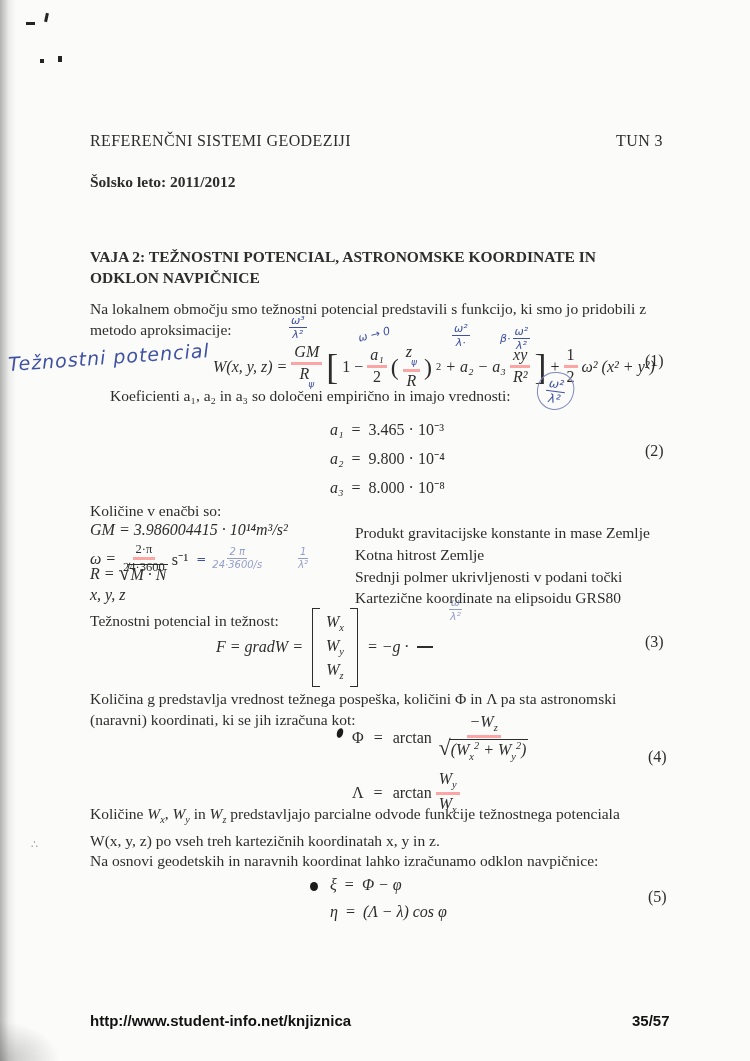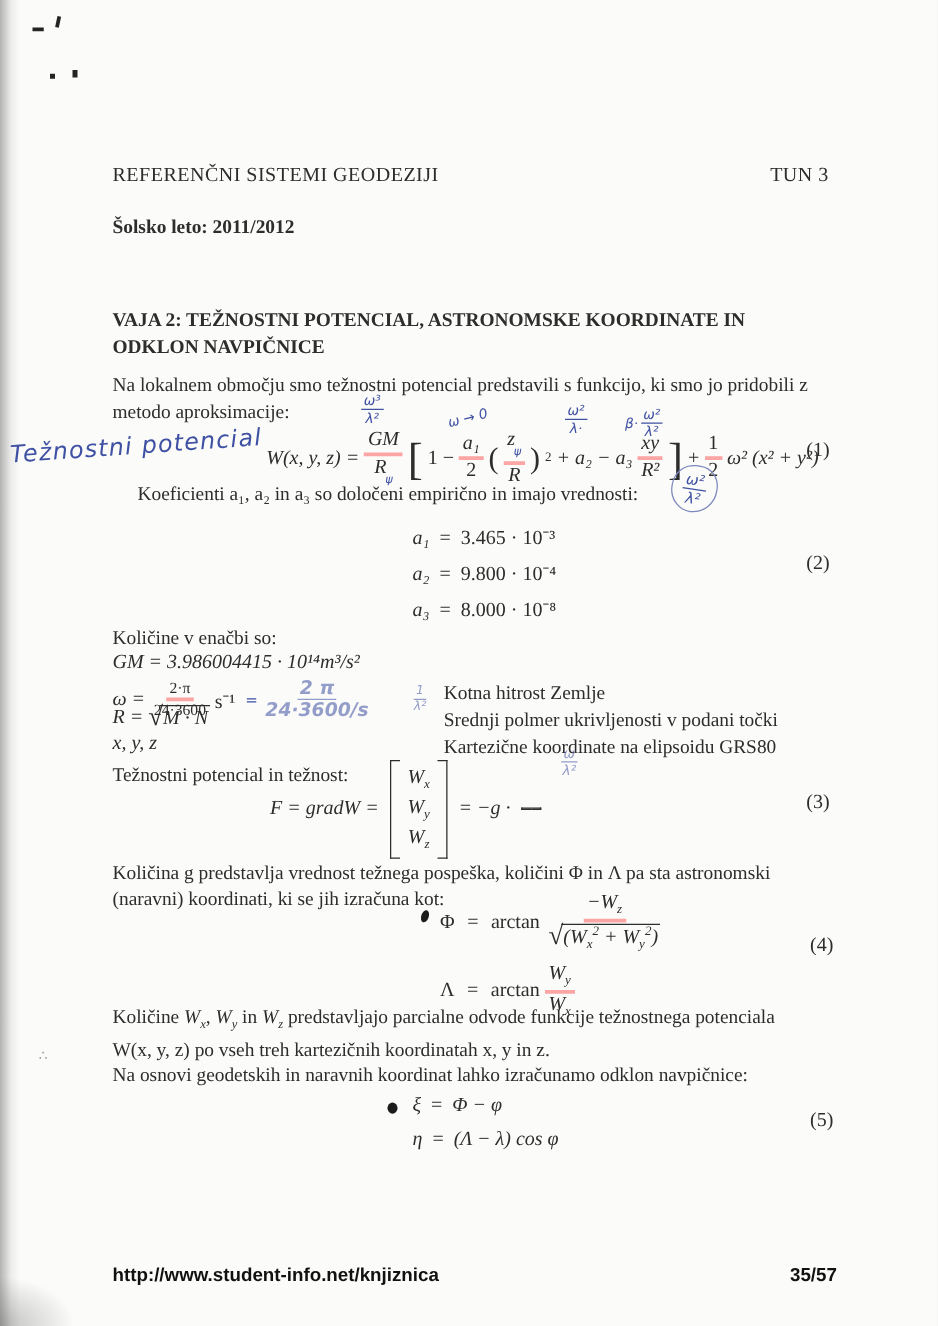--- a/index.html
+++ b/index.html
@@ -153,30 +153,31 @@
       <i>a₃</i>&nbsp;&nbsp;<span>=</span>&nbsp;&nbsp;<span>8.000 · 10⁻⁸</span>
     </div>
   </div>
   <div class="abs eqnum" style="left:645px;top:442px;">(2)</div>
 
   <div class="abs para line" style="left:90px;top:500px;">Količine v enačbi so:</div>
 
   <div class="abs math line" style="left:90px;top:521px;">
     <i>GM = 3.986004415 · 10¹⁴m³/s²</i>
   </div>
+  <div class="abs para line" style="left:355px;top:522px;">Produkt gravitacijske konstante in mase Zemlje</div>
 
   <div class="abs math line" style="left:90px;top:543px;display:flex;align-items:center;gap:4px;">
     <i>ω =</i>
     <span class="frac small">
         <span class="num">2·π</span>
         <span class="den">24·3600</span>
       </span>
     <span>s⁻¹</span>
     <span class="ink" style="font-size:12px;margin-left:4px;">=</span>
-    <span class="ink lite hfrac" style="font-size:15px;font-weight:bold;">
+    <span class="ink lite hfrac" style="font-size:10px;">
         <span class="num">2 π</span>
         <span class="den">24·3600/s</span>
       </span>
     <span class="ink lite hfrac" style="font-size:10px;margin-left:28px;">
         <span class="num">1</span>
         <span class="den">λ²</span>
       </span>
   </div>
   <div class="abs para line" style="left:355px;top:544px;">Kotna hitrost Zemlje</div>
 

